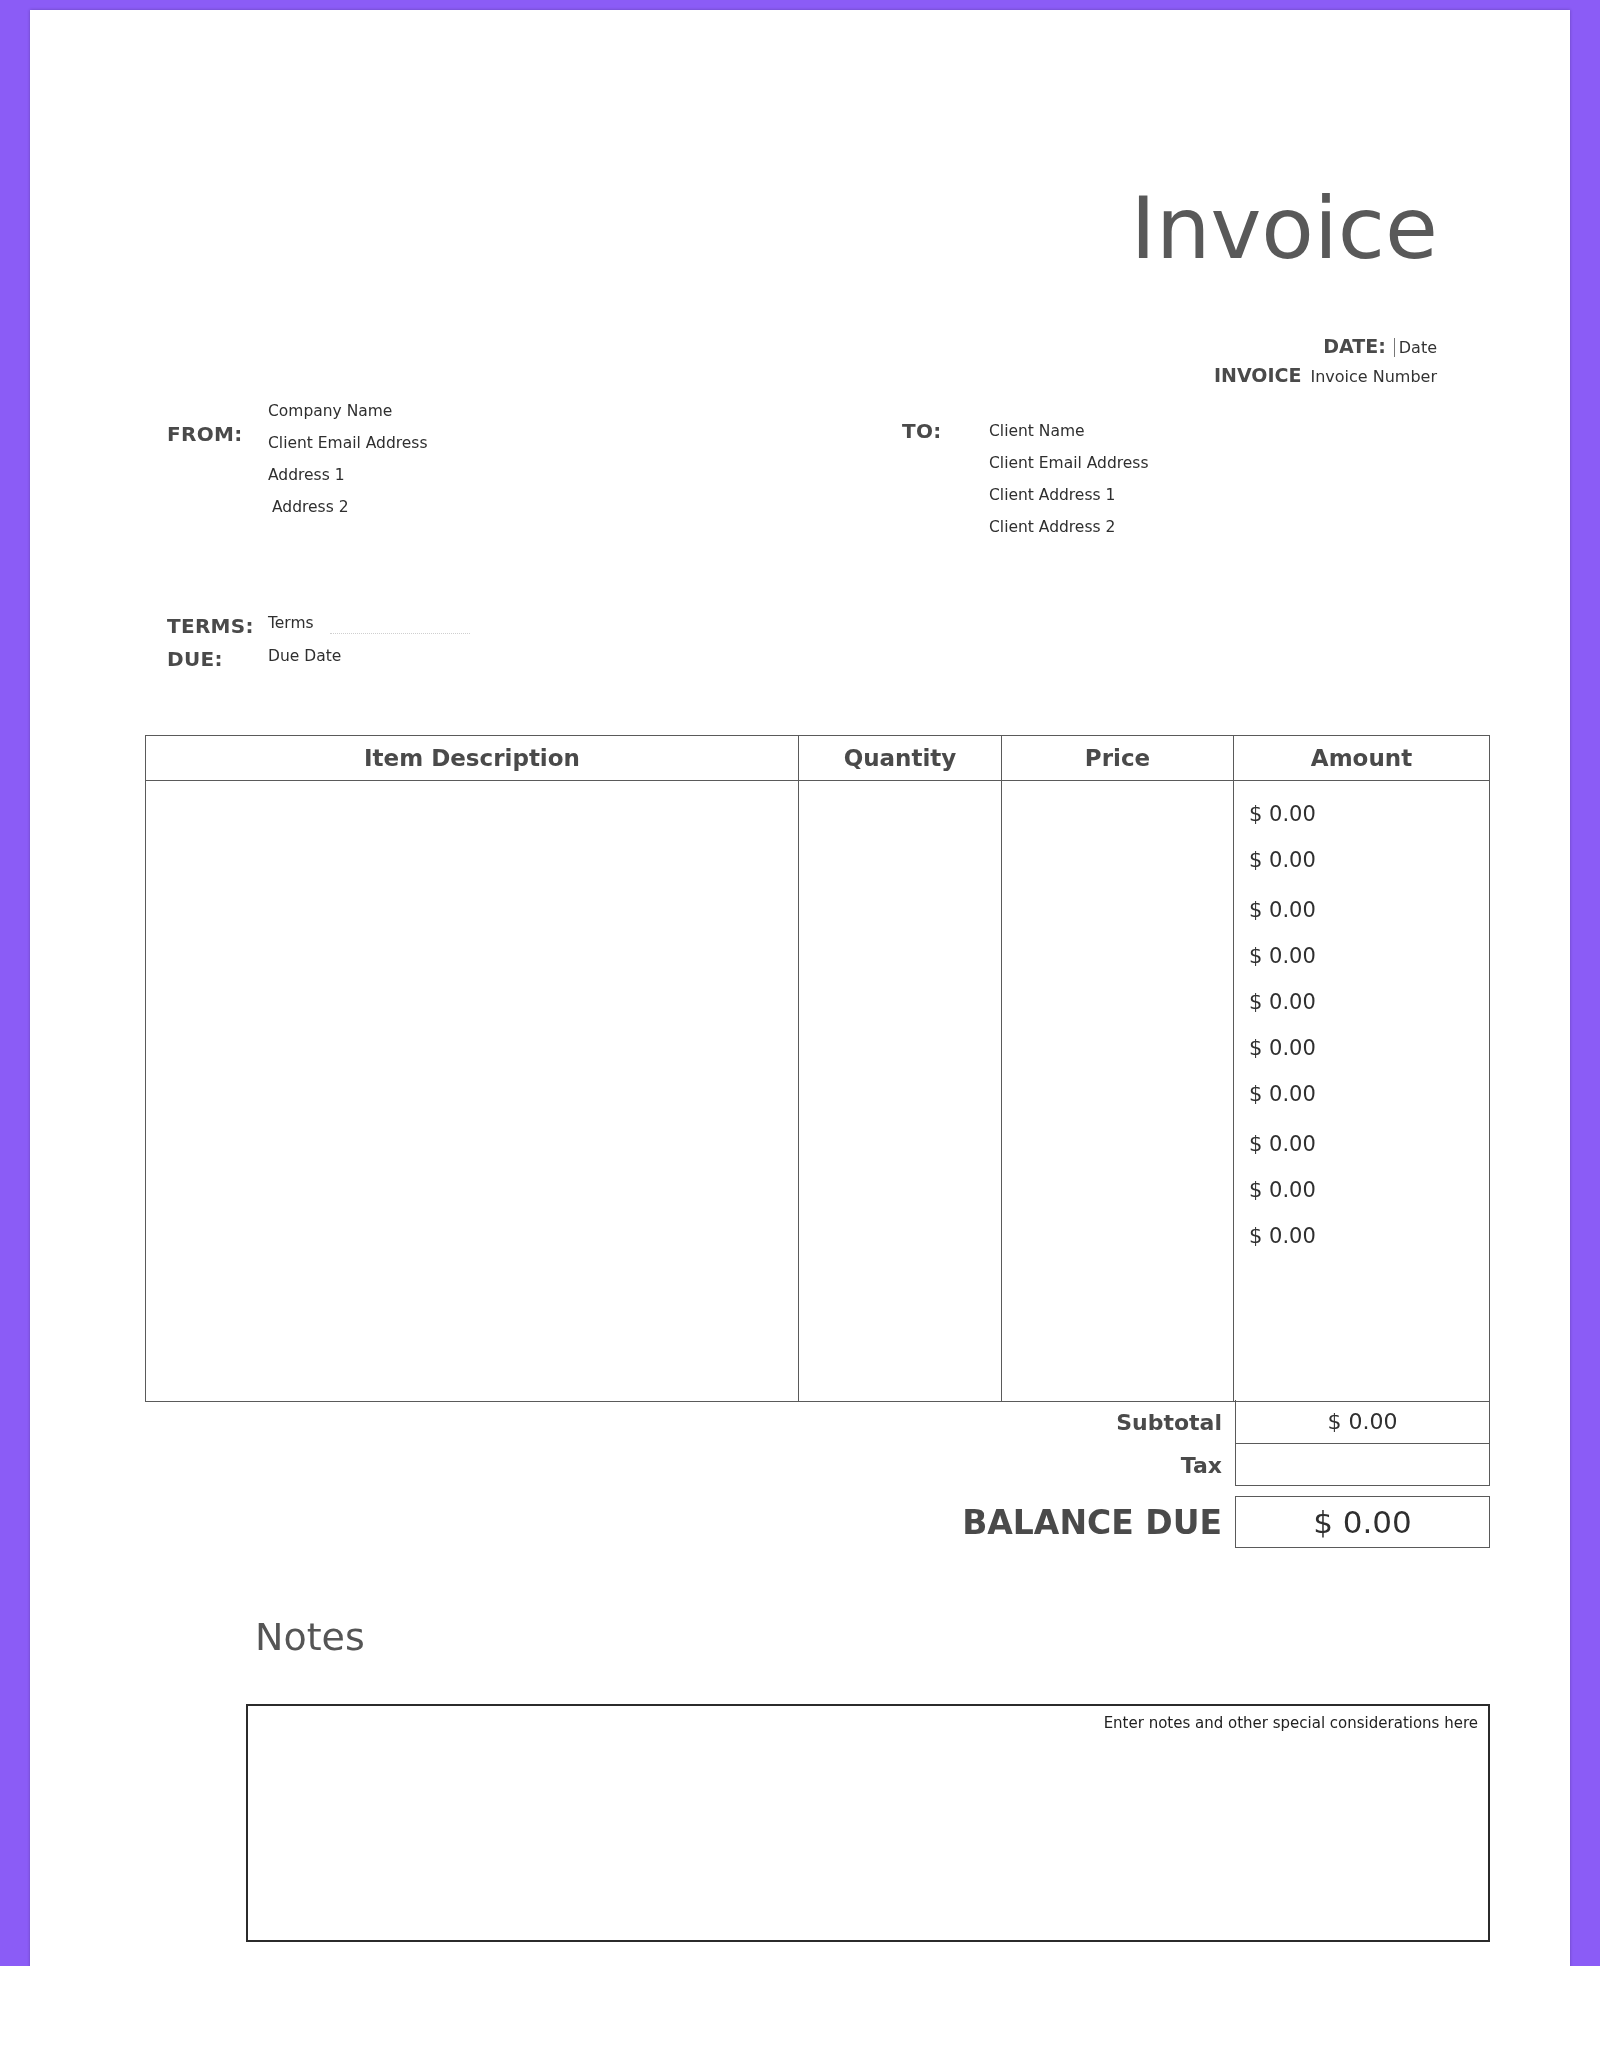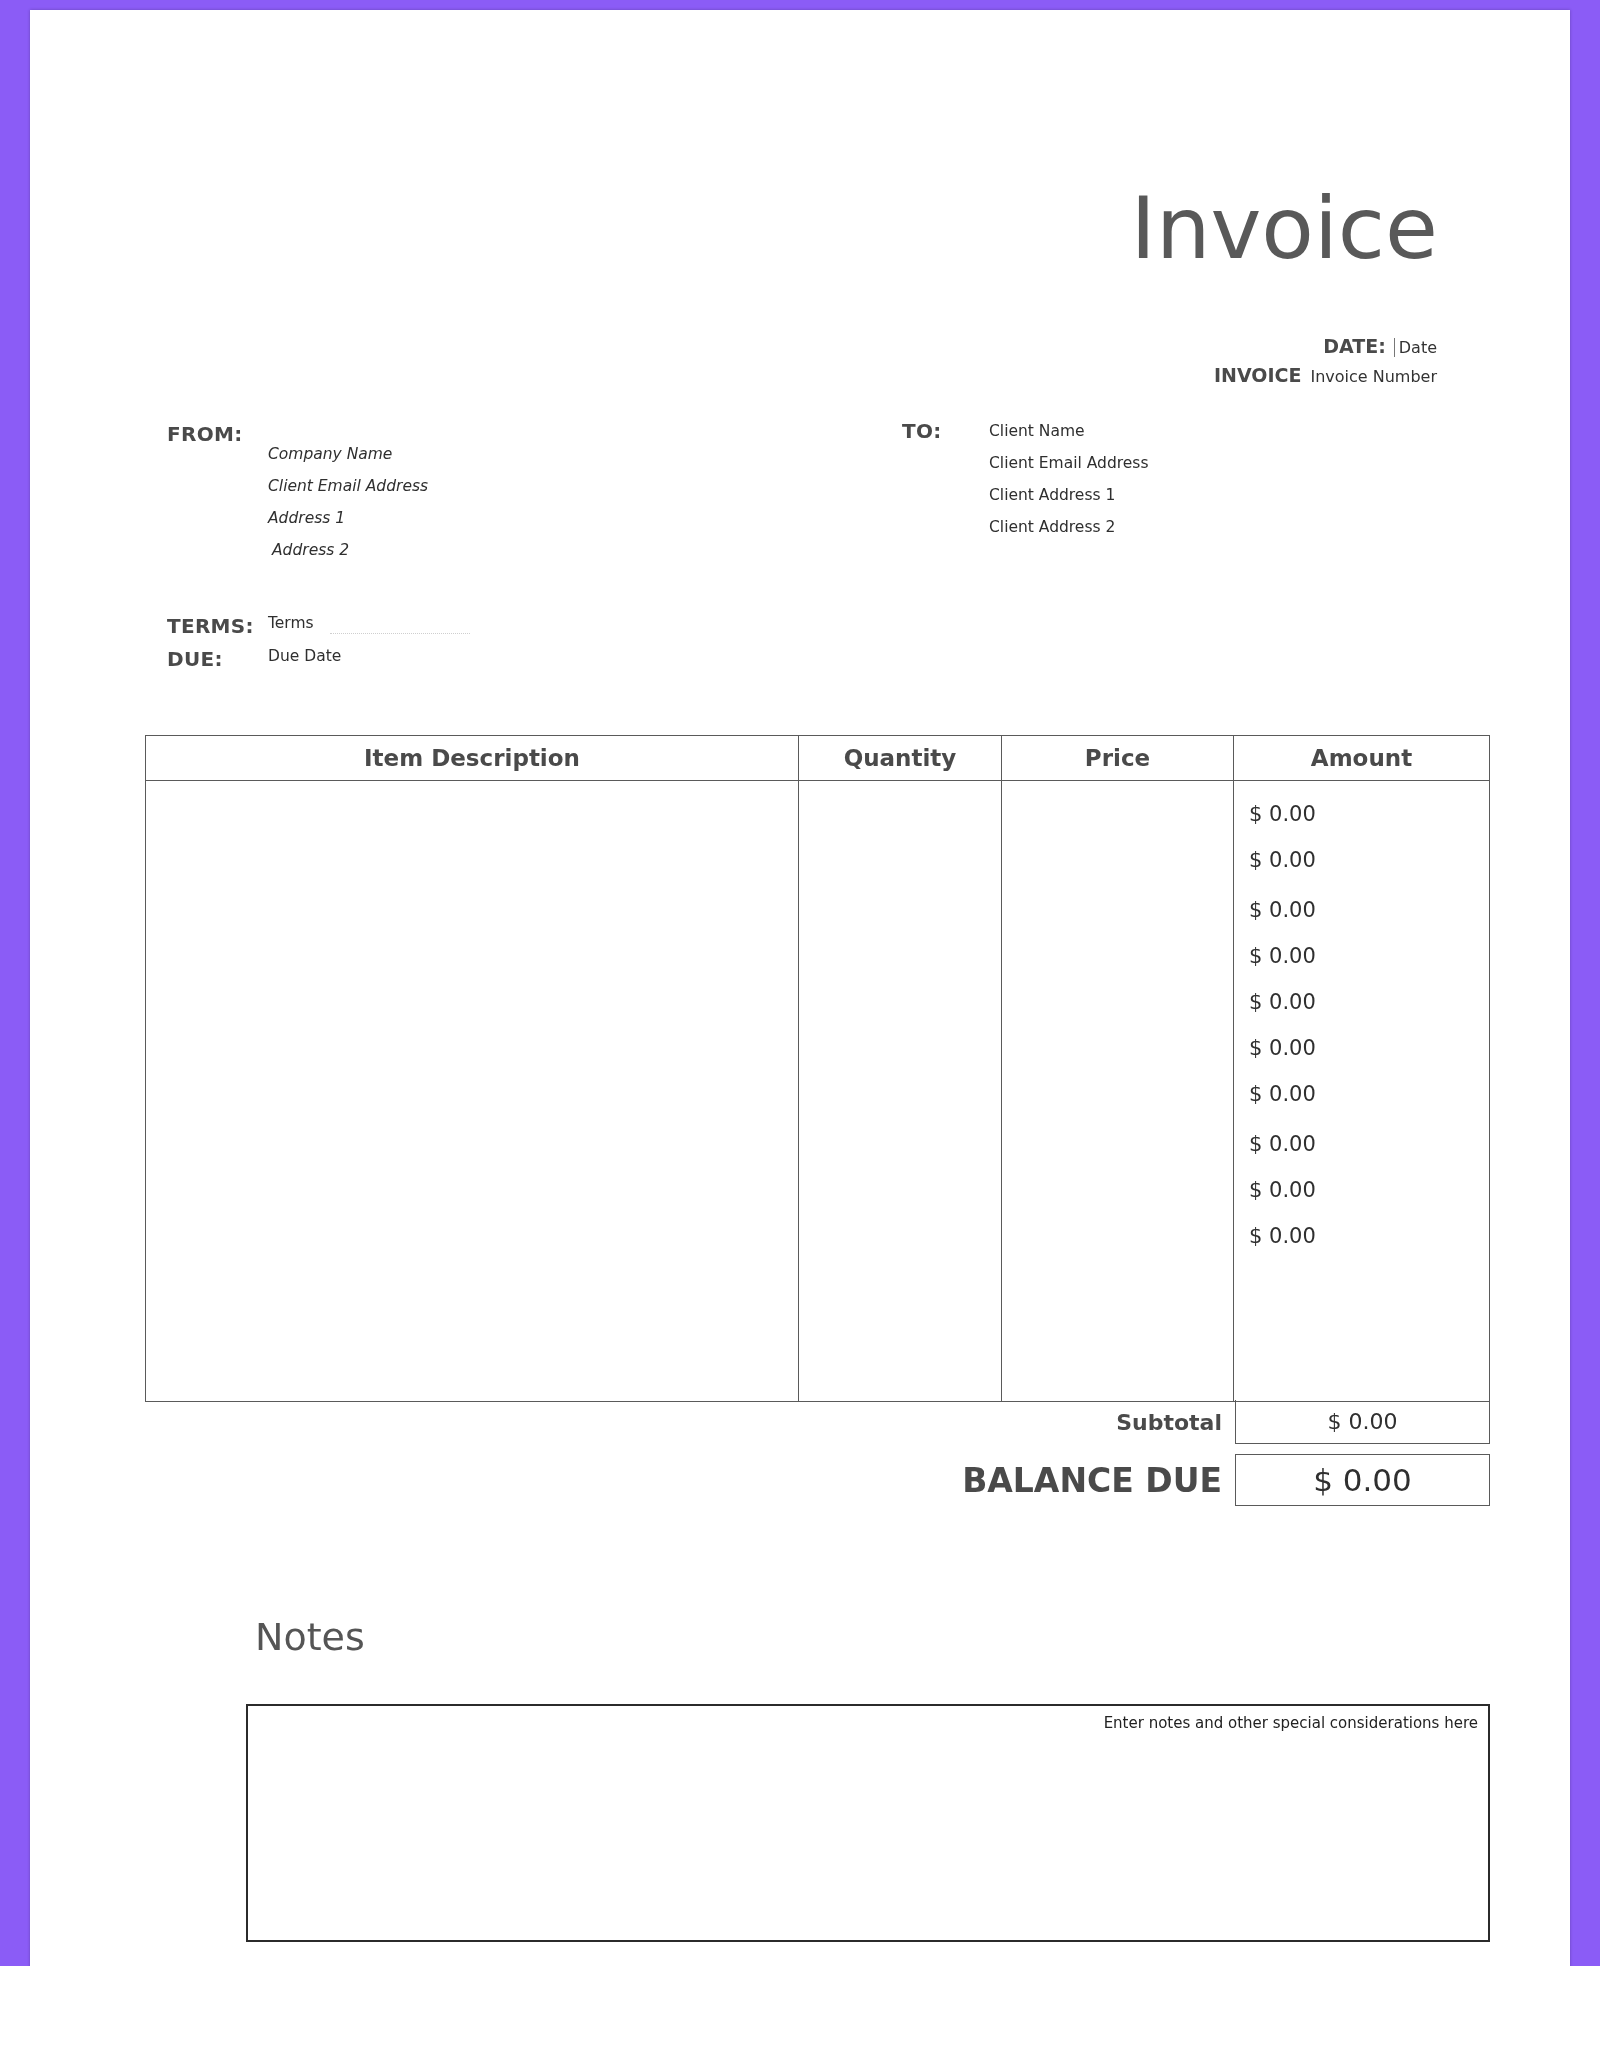--- a/index.html
+++ b/index.html
@@ -85,21 +85,21 @@
   }
   .from-label { left: 137px; top: 412px; }
   .to-label   { left: 872px; top: 409px; }
 
   .addr {
     position: absolute;
     font-size: 15.5px;
     color: #2f2f2f;
     line-height: 32px;
   }
-  .from-addr { left: 238px; top: 428px; width: 420px; font-style: italic; }
+  .from-addr { left: 238px; top: 385px; width: 420px; }
   .to-addr   { left: 959px; top: 405px; width: 420px; }
   .addr div { white-space: nowrap; }
   .addr .indent { padding-left: 4px; }
 
   
   .terms-label { left: 137px; top: 604px; }
   .due-label   { left: 137px; top: 637px; }
   .terms-val {
     position: absolute;
     left: 238px;
@@ -332,20 +332,24 @@
           <div class="amt-line">$ 0.00</div>
         </div>
       </div>
     </div>
 
     <div class="totals">
       <div class="total-row row-subtotal">
         <div class="total-label">Subtotal</div>
         <div class="total-box">$ 0.00</div>
       </div>
+      <div class="total-row row-tax">
+        <div class="total-label">Tax</div>
+        <div class="total-box"></div>
+      </div>
       <div class="total-row row-balance">
         <div class="total-label">BALANCE DUE</div>
         <div class="total-box">$ 0.00</div>
       </div>
     </div>
 
     <div class="notes-title">Notes</div>
     <div class="notes-box">
       <div class="notes-text">Enter notes and other special considerations here</div>
     </div>

